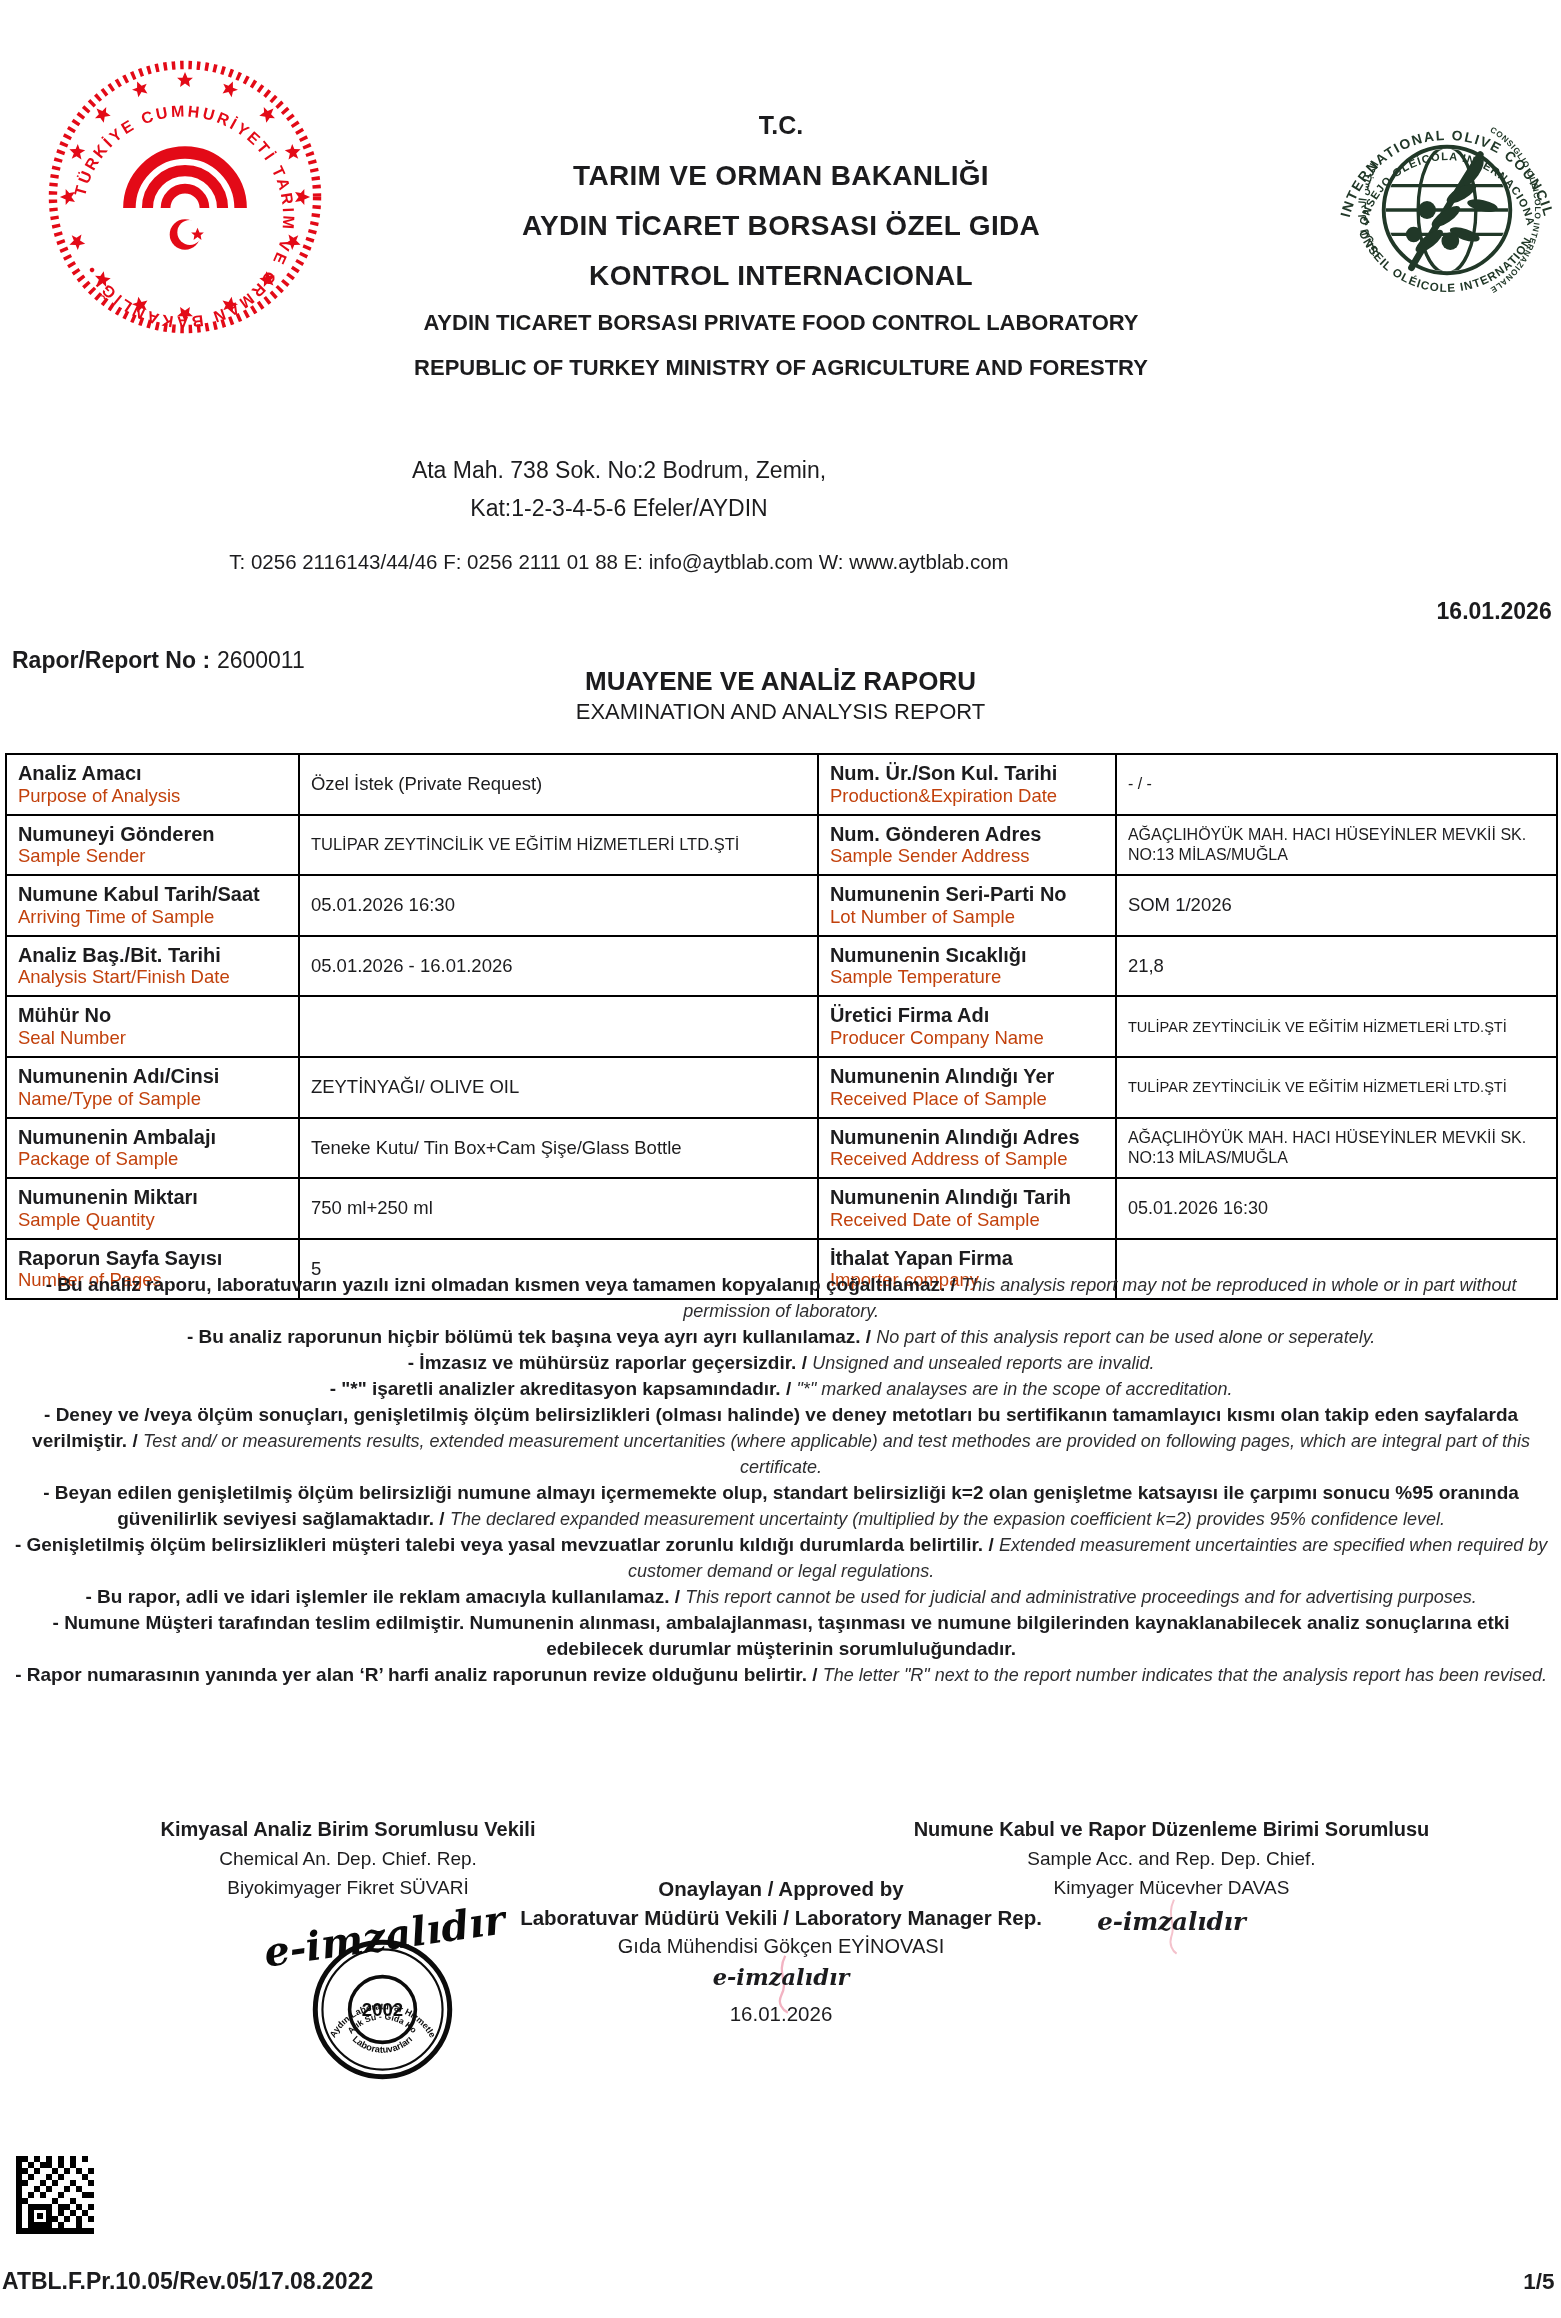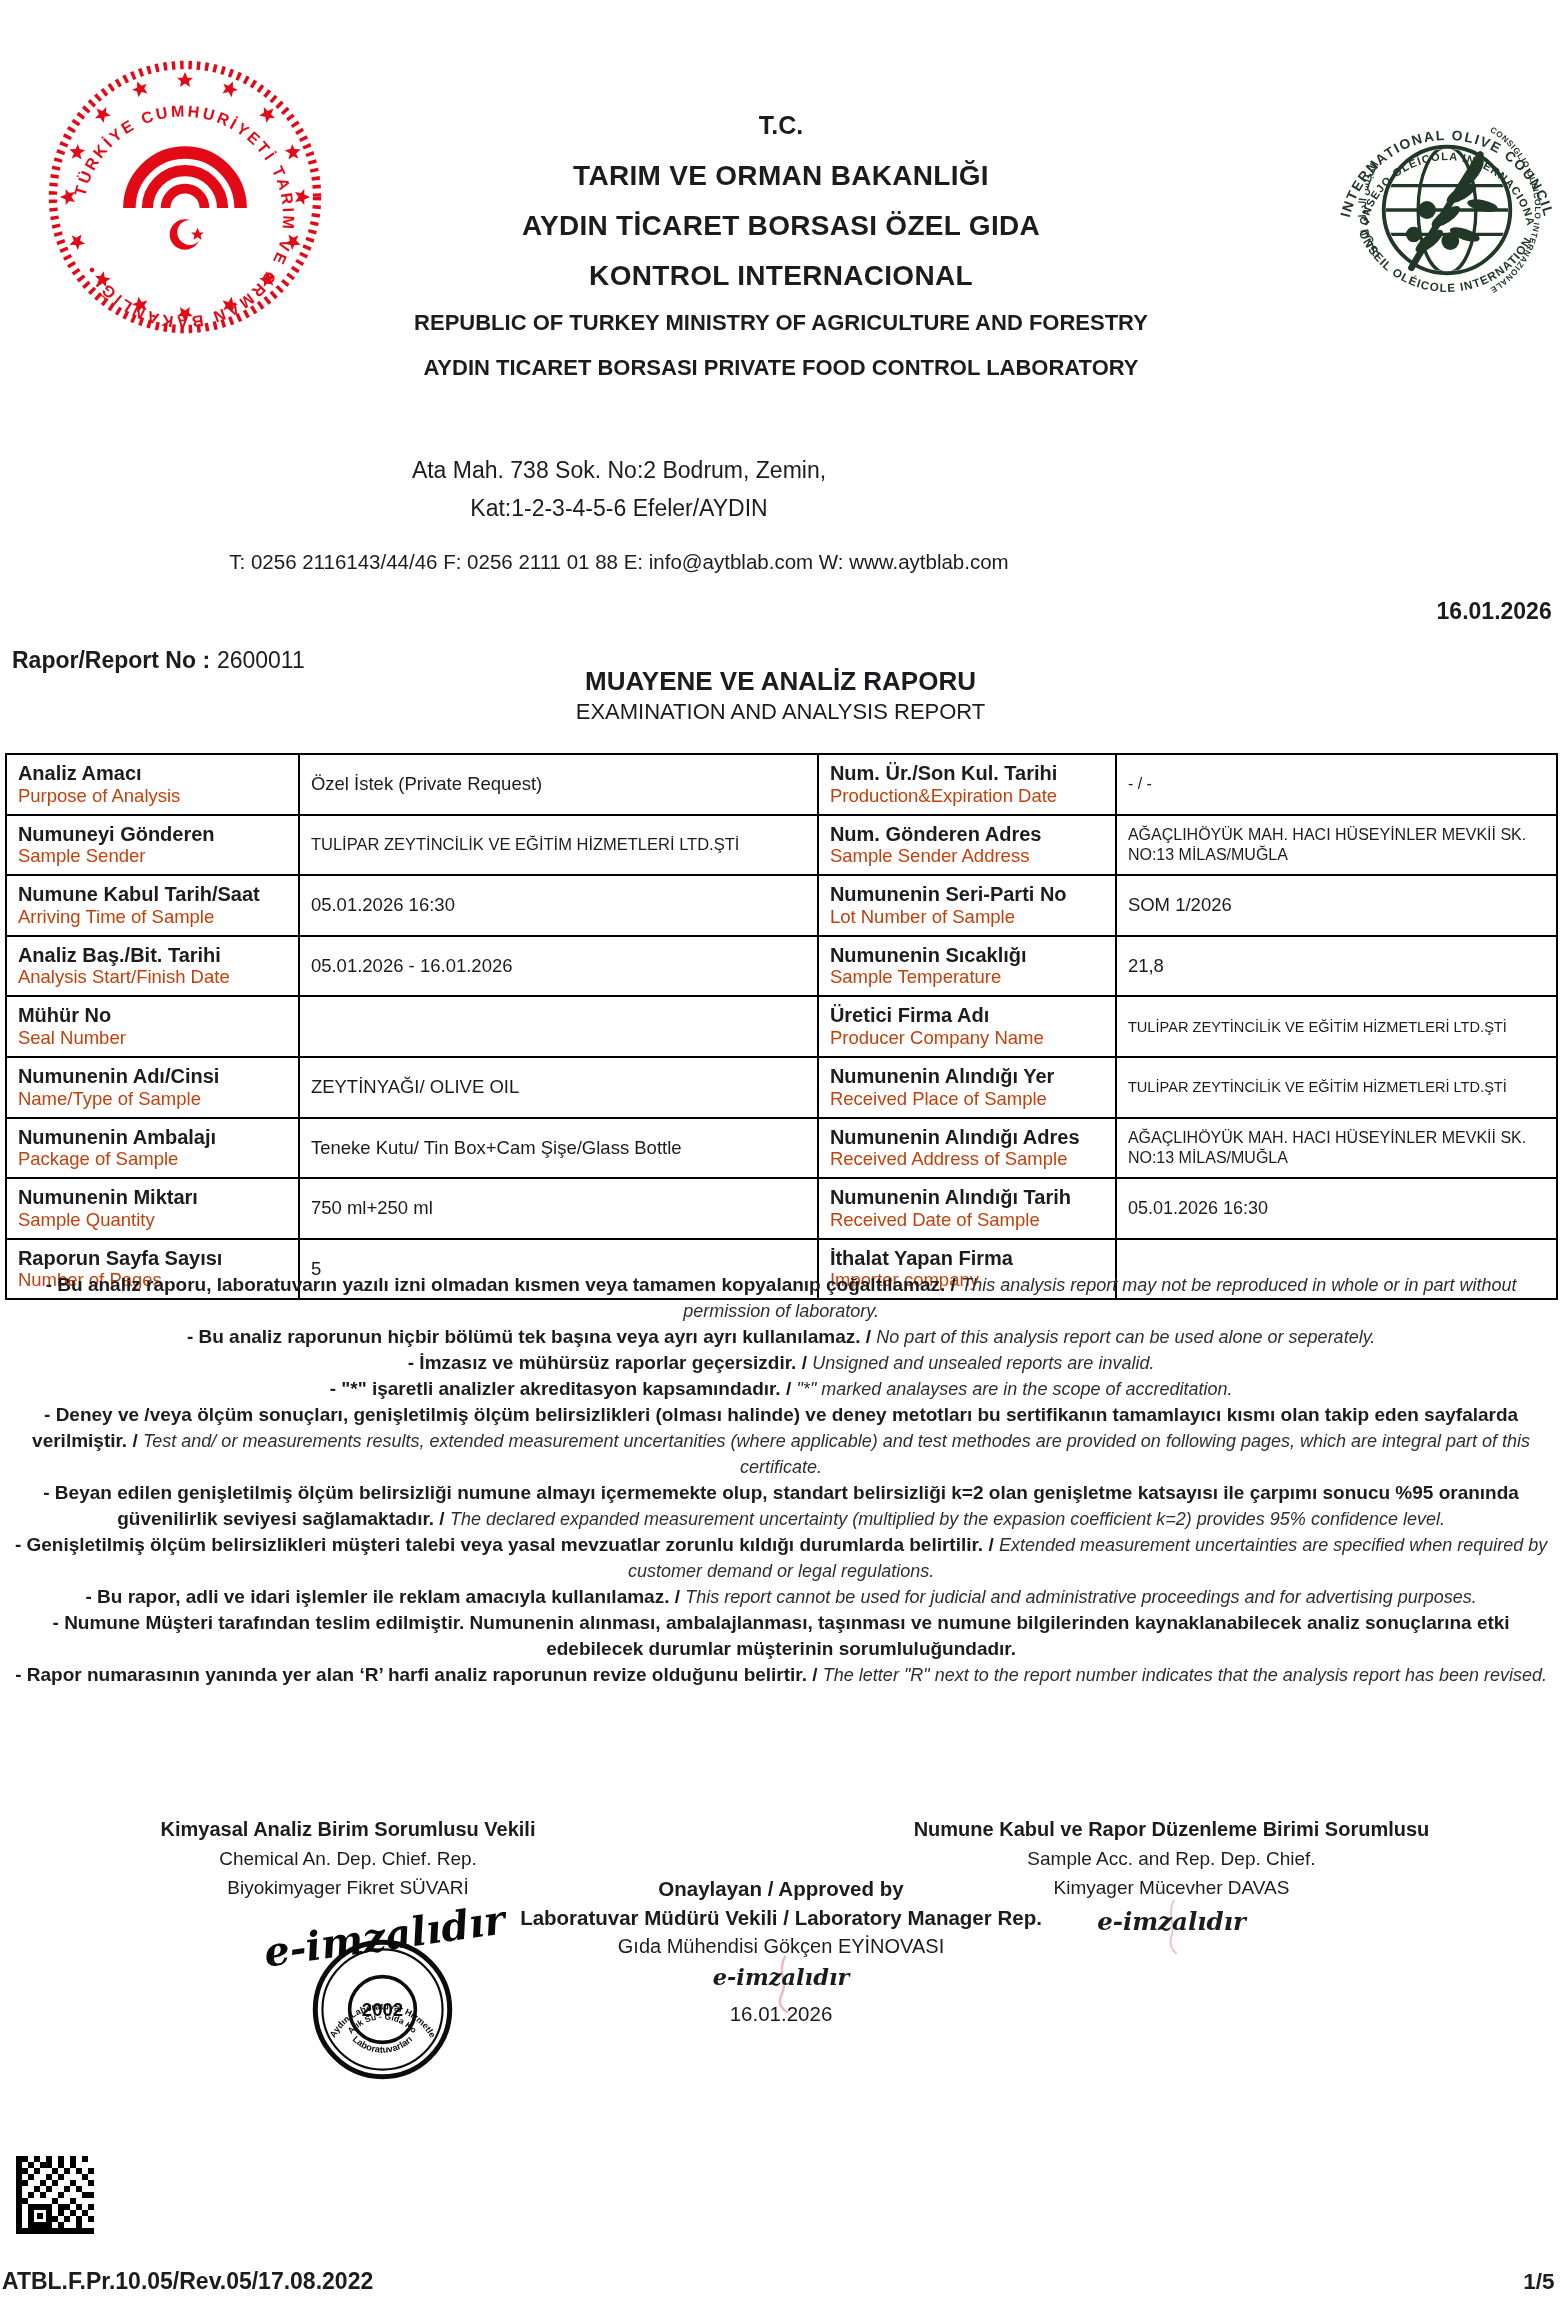--- a/index.html
+++ b/index.html
@@ -161,22 +161,22 @@
         </g>
       </g>
     </svg>
   </div>
 
   <div class="header-text">
     <div class="h-tc">T.C.</div>
     <div class="h-main">TARIM VE ORMAN BAKANLIĞI</div>
     <div class="h-main">AYDIN TİCARET BORSASI ÖZEL GIDA</div>
     <div class="h-main">KONTROL INTERNACIONAL</div>
+    <div class="h-en">AYDIN TICARET BORSASI PRIVATE FOOD CONTROL LABORATORY</div>
     <div class="h-en">REPUBLIC OF TURKEY MINISTRY OF AGRICULTURE AND FORESTRY</div>
-    <div class="h-en">AYDIN TICARET BORSASI PRIVATE FOOD CONTROL LABORATORY</div>
   </div>
 
   <div class="address">
     <div class="addr1">Ata Mah. 738 Sok. No:2 Bodrum, Zemin,</div>
     <div class="addr2">Kat:1-2-3-4-5-6 Efeler/AYDIN</div>
     <div class="addr3">T: 0256 2116143/44/46 F: 0256 2111 01 88 E: info@aytblab.com W: www.aytblab.com</div>
   </div>
 
   <div class="report-date">16.01.2026</div>
   <div class="report-no">

